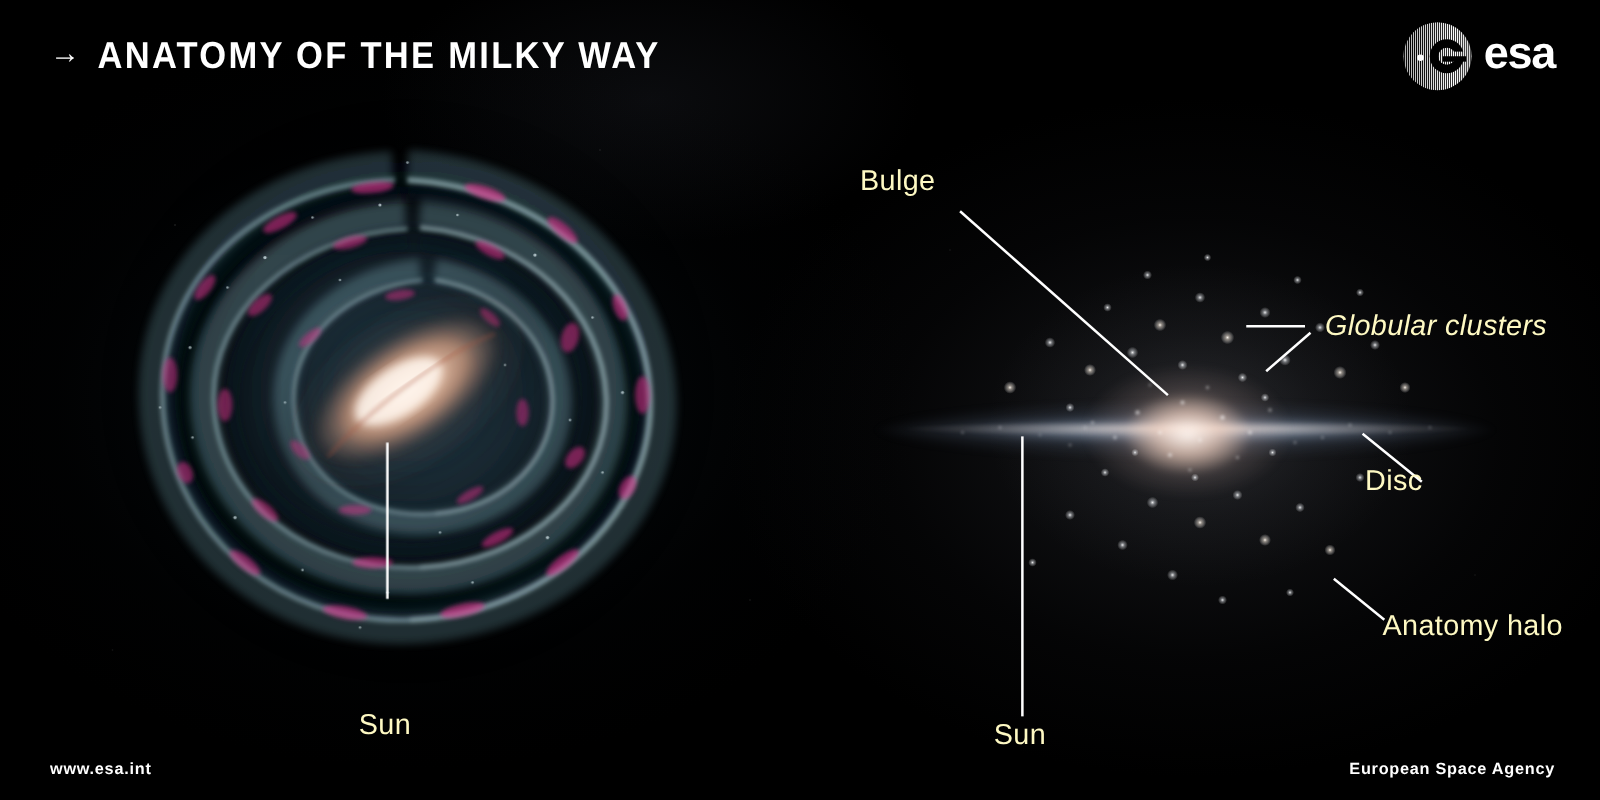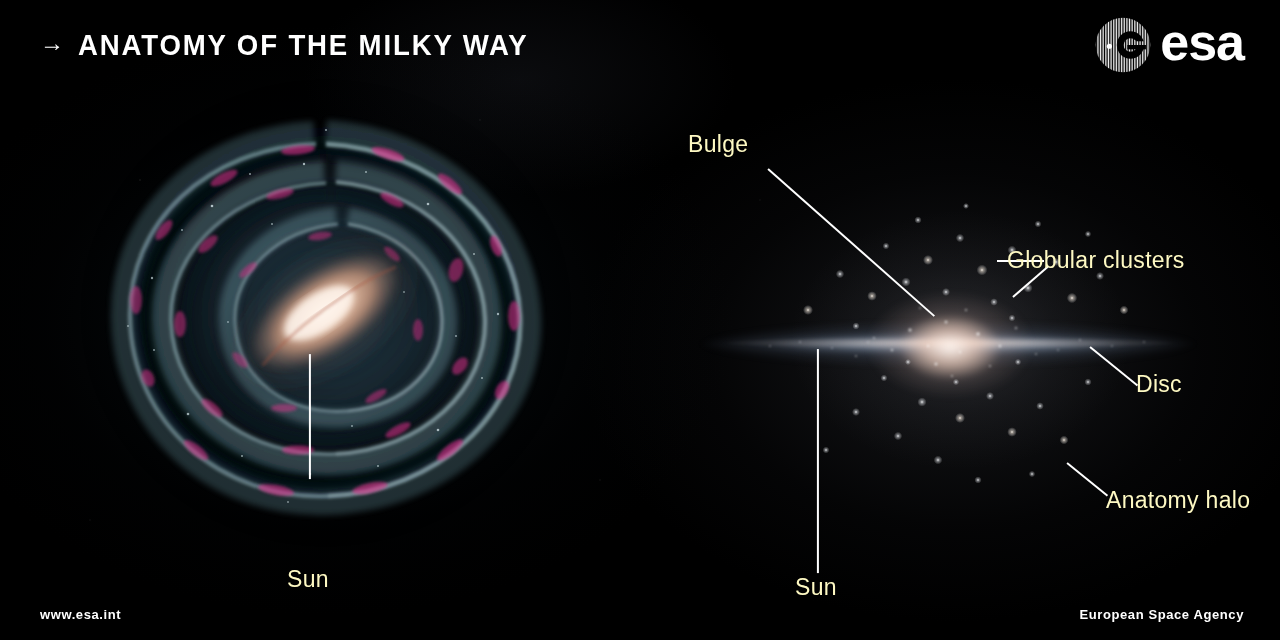--- a/index.html
+++ b/index.html
@@ -64,21 +64,21 @@
 
   
   .esa-logo {
     position:absolute; right:36px; top:14px;
     display:flex; align-items:center; gap:6px;
     z-index:40;
   }
   .esa-mark { width:62px; height:62px; display:block; }
   .esa-word {
     font-family:"Liberation Sans", sans-serif;
-    font-size:52px; font-weight:bold; color:#fff;
+    font-size:36px; font-weight:bold; color:#fff;
     line-height:1; letter-spacing:-1px;
     transform:translateY(-3px);
   }
 
   
   #faceon {
     position:absolute;
     left:36px; top:78px;
     width:580px; height:470px;
     z-index:10;
@@ -429,25 +429,25 @@
         <circle cx="248" cy="212" r="3.0" fill="url(#gcW)"></circle>
         <circle cx="296" cy="232" r="3.2" fill="url(#gcW)"></circle>
         <circle cx="372" cy="324" r="3.2" fill="url(#gcW)"></circle>
       </g>
     </svg>
   </div>
 
   <div class="label" style="left:688px; top:131px;">Bulge</div>
   <div class="lead" style="left:768px; top:168px; width:222px; height:2.2px; transform:rotate(41.5deg);"></div>
 
-  <div class="label" style="left:1007px; top:247px;">Globular clusters</div>
+  <div class="label" style="left:1060px; top:247px;font-style:italic;">Globular clusters</div>
   <div class="lead" style="left:997px; top:260px; width:47px; height:2.2px;"></div>
   <div class="lead" style="left:1013px; top:296px; width:47px; height:2.2px; transform:rotate(-41deg);"></div>
 
-  <div class="label" style="left:1136px; top:371px;">Disc</div>
+  <div class="label" style="left:1092px; top:371px;">Disc</div>
   <div class="lead" style="left:1090px; top:346px; width:61px; height:2.2px; transform:rotate(39deg);"></div>
 
   <div class="label" style="left:1106px; top:487px;">Anatomy halo</div>
   <div class="lead" style="left:1067px; top:462px; width:52px; height:2.2px; transform:rotate(39deg);"></div>
 
   <div class="lead" style="left:818px; top:572px; width:224px; height:2.2px; transform:rotate(-90deg); transform-origin:0 50%;"></div>
   <div class="label" style="left:795px; top:574px;">Sun</div>
 
   <div class="foot foot-left">www.esa.int</div>
   <div class="foot foot-right">European Space Agency</div>

